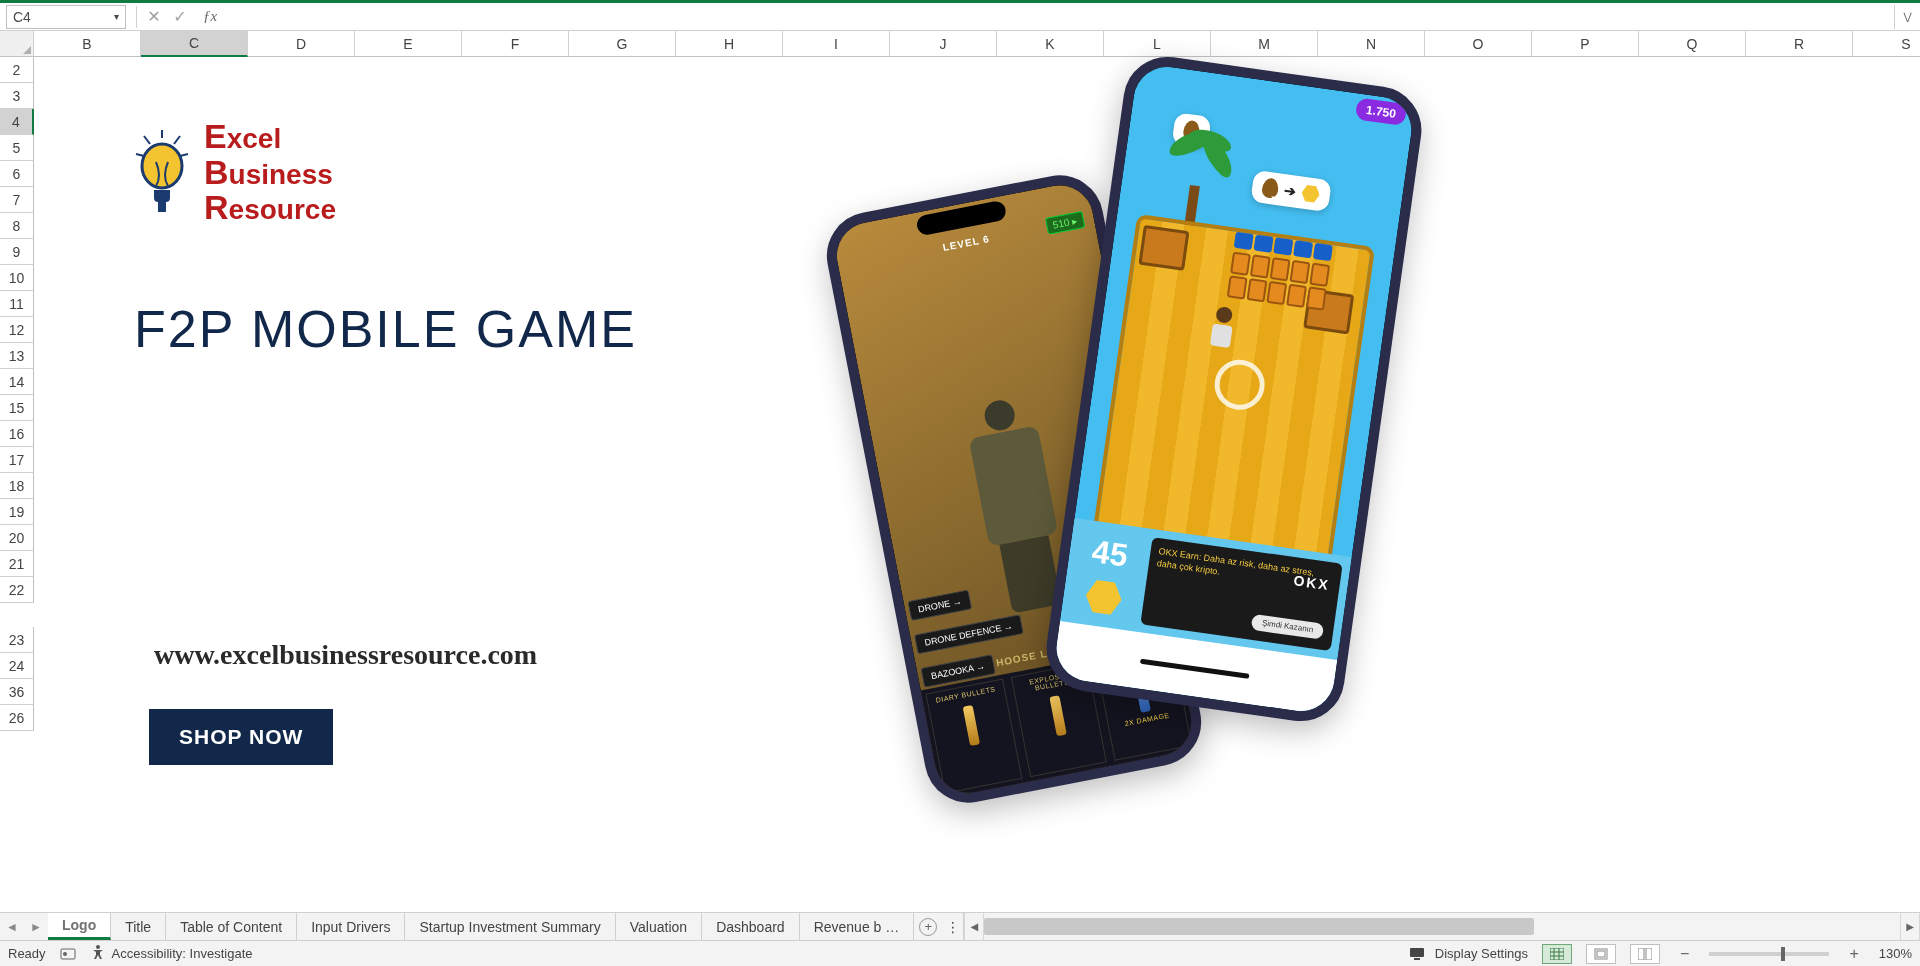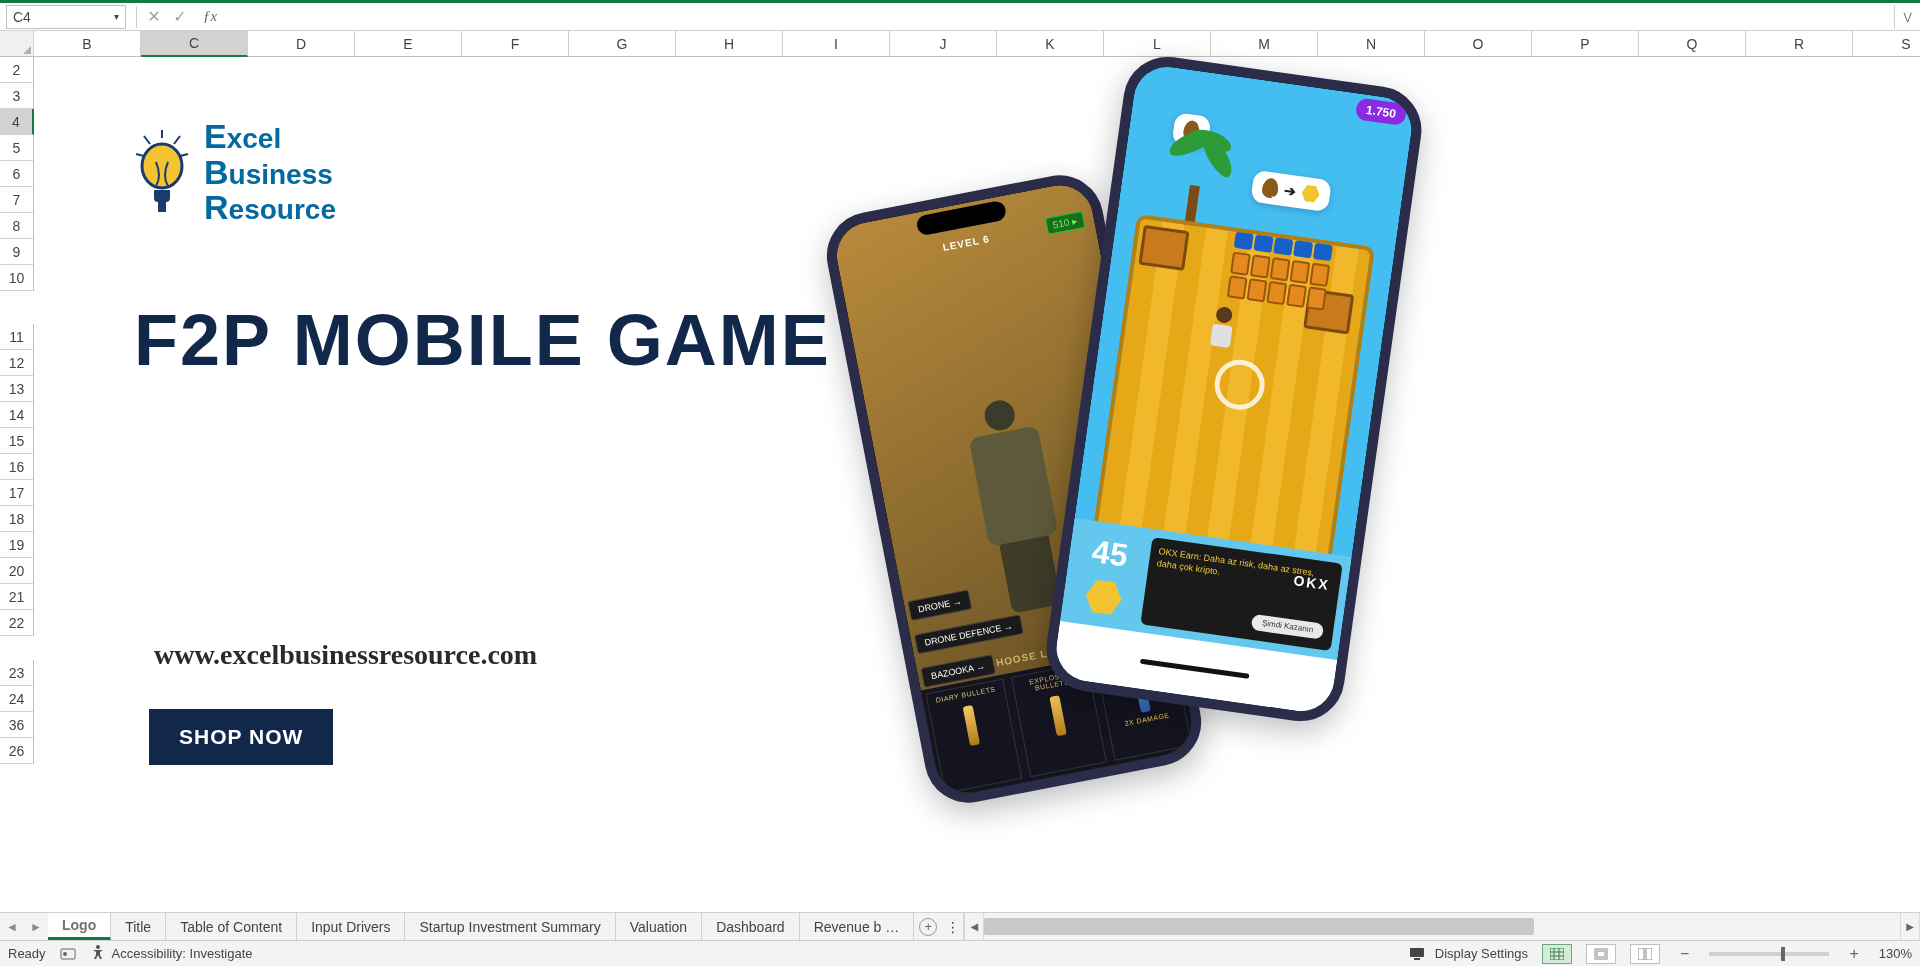--- a/index.html
+++ b/index.html
@@ -32,24 +32,24 @@
 
 .cells { position:relative; flex:1; background:#fff; }
 .sel-cell { position:absolute; border:2px solid #107c41; background:rgba(255,255,255,0); }
 .fill-handle { position:absolute; right:-3px; bottom:-3px; width:6px; height:6px; background:#107c41; }
 
 
 .content { position:absolute; left:60px; top:22px; width:1310px; height:810px; background:#fff; }
 .logo-brand { position:absolute; left:40px; top:40px; display:flex; align-items:center; gap:14px; }
 .bulb { width:56px; height:86px; position:relative; }
 .bulb svg { width:56px; height:86px; }
-.brand-txt { font-family:"Times New Roman",serif; font-size:28px; line-height:1.05; color:#0369a1; font-weight:700; }
+.brand-txt { font-family:"Times New Roman",serif; font-size:28px; line-height:1.05; color:#b91c1c; font-weight:700; }
 .brand-txt .E { font-size:34px; }
 
-.hero-h1 { position:absolute; left:40px; top:220px; font-family:Arial,sans-serif; font-weight:700; font-size:72px; letter-spacing:2px; color:#12284b; }
+.hero-h1 { position:absolute; left:40px; top:220px; font-family:Arial,sans-serif; font-weight:400; font-size:52px; letter-spacing:2px; color:#12284b; }
 .hero-h2 { position:absolute; left:40px; top:320px; font-family:Arial,sans-serif; font-weight:800; font-size:48px; letter-spacing:3px; color:#12284b; line-height:1.35; }
 .hero-url { position:absolute; left:60px; top:560px; font-family:Georgia,serif; font-weight:700; font-size:28px; color:#2a2a2a; }
 .shop-btn { position:absolute; left:55px; top:630px; background:#12284b; color:#fff; font-weight:700; font-size:21px; padding:16px 30px; letter-spacing:1px; }
 
 
 .phone { position:absolute; border-radius:44px; border:10px solid #2b2b4a; background:#000; overflow:hidden; box-shadow:0 10px 30px rgba(0,0,0,.25); }
 .phone1 { left:780px; top:110px; width:280px; height:600px; transform:rotate(-11deg); }
 .phone1 .screen { position:absolute; inset:0; background:linear-gradient(160deg,#b88a3c 0%,#8a6a2e 50%,#5a4520 100%); }
 .phone1 .level { position:absolute; top:34px; left:50%; transform:translateX(-50%); color:#fff; font-size:10px; font-weight:700; letter-spacing:1px; }
 .phone1 .badge510 { position:absolute; top:30px; right:10px; background:#1d6b1d; color:#6bf06b; font-size:10px; padding:2px 6px; border-radius:3px; border:1px solid #0c3; }
@@ -177,21 +177,21 @@
       <div id="rowhdrs" class="rowhdrs">
           <div class="rowhdr" style="height: 26px;">2</div>
           <div class="rowhdr" style="height: 26px;">3</div>
           <div class="rowhdr sel" style="height: 26px;">4</div>
           <div class="rowhdr" style="height: 26px;">5</div>
           <div class="rowhdr" style="height: 26px;">6</div>
           <div class="rowhdr" style="height: 26px;">7</div>
           <div class="rowhdr" style="height: 26px;">8</div>
           <div class="rowhdr" style="height: 26px;">9</div>
           <div class="rowhdr" style="height: 26px;">10</div>
-          <div class="rowhdr" style="height: 26px; margin-top: 33px;">11</div>
+          <div class="rowhdr" style="height: 26px;">11</div>
           <div class="rowhdr" style="height: 26px;">12</div>
           <div class="rowhdr" style="height: 26px;">13</div>
           <div class="rowhdr" style="height: 26px;">14</div>
           <div class="rowhdr" style="height: 26px;">15</div>
           <div class="rowhdr" style="height: 26px;">16</div>
           <div class="rowhdr" style="height: 26px;">17</div>
           <div class="rowhdr" style="height: 26px;">18</div>
           <div class="rowhdr" style="height: 26px;">19</div>
           <div class="rowhdr" style="height: 26px;">20</div>
           <div class="rowhdr" style="height: 26px;">21</div>

